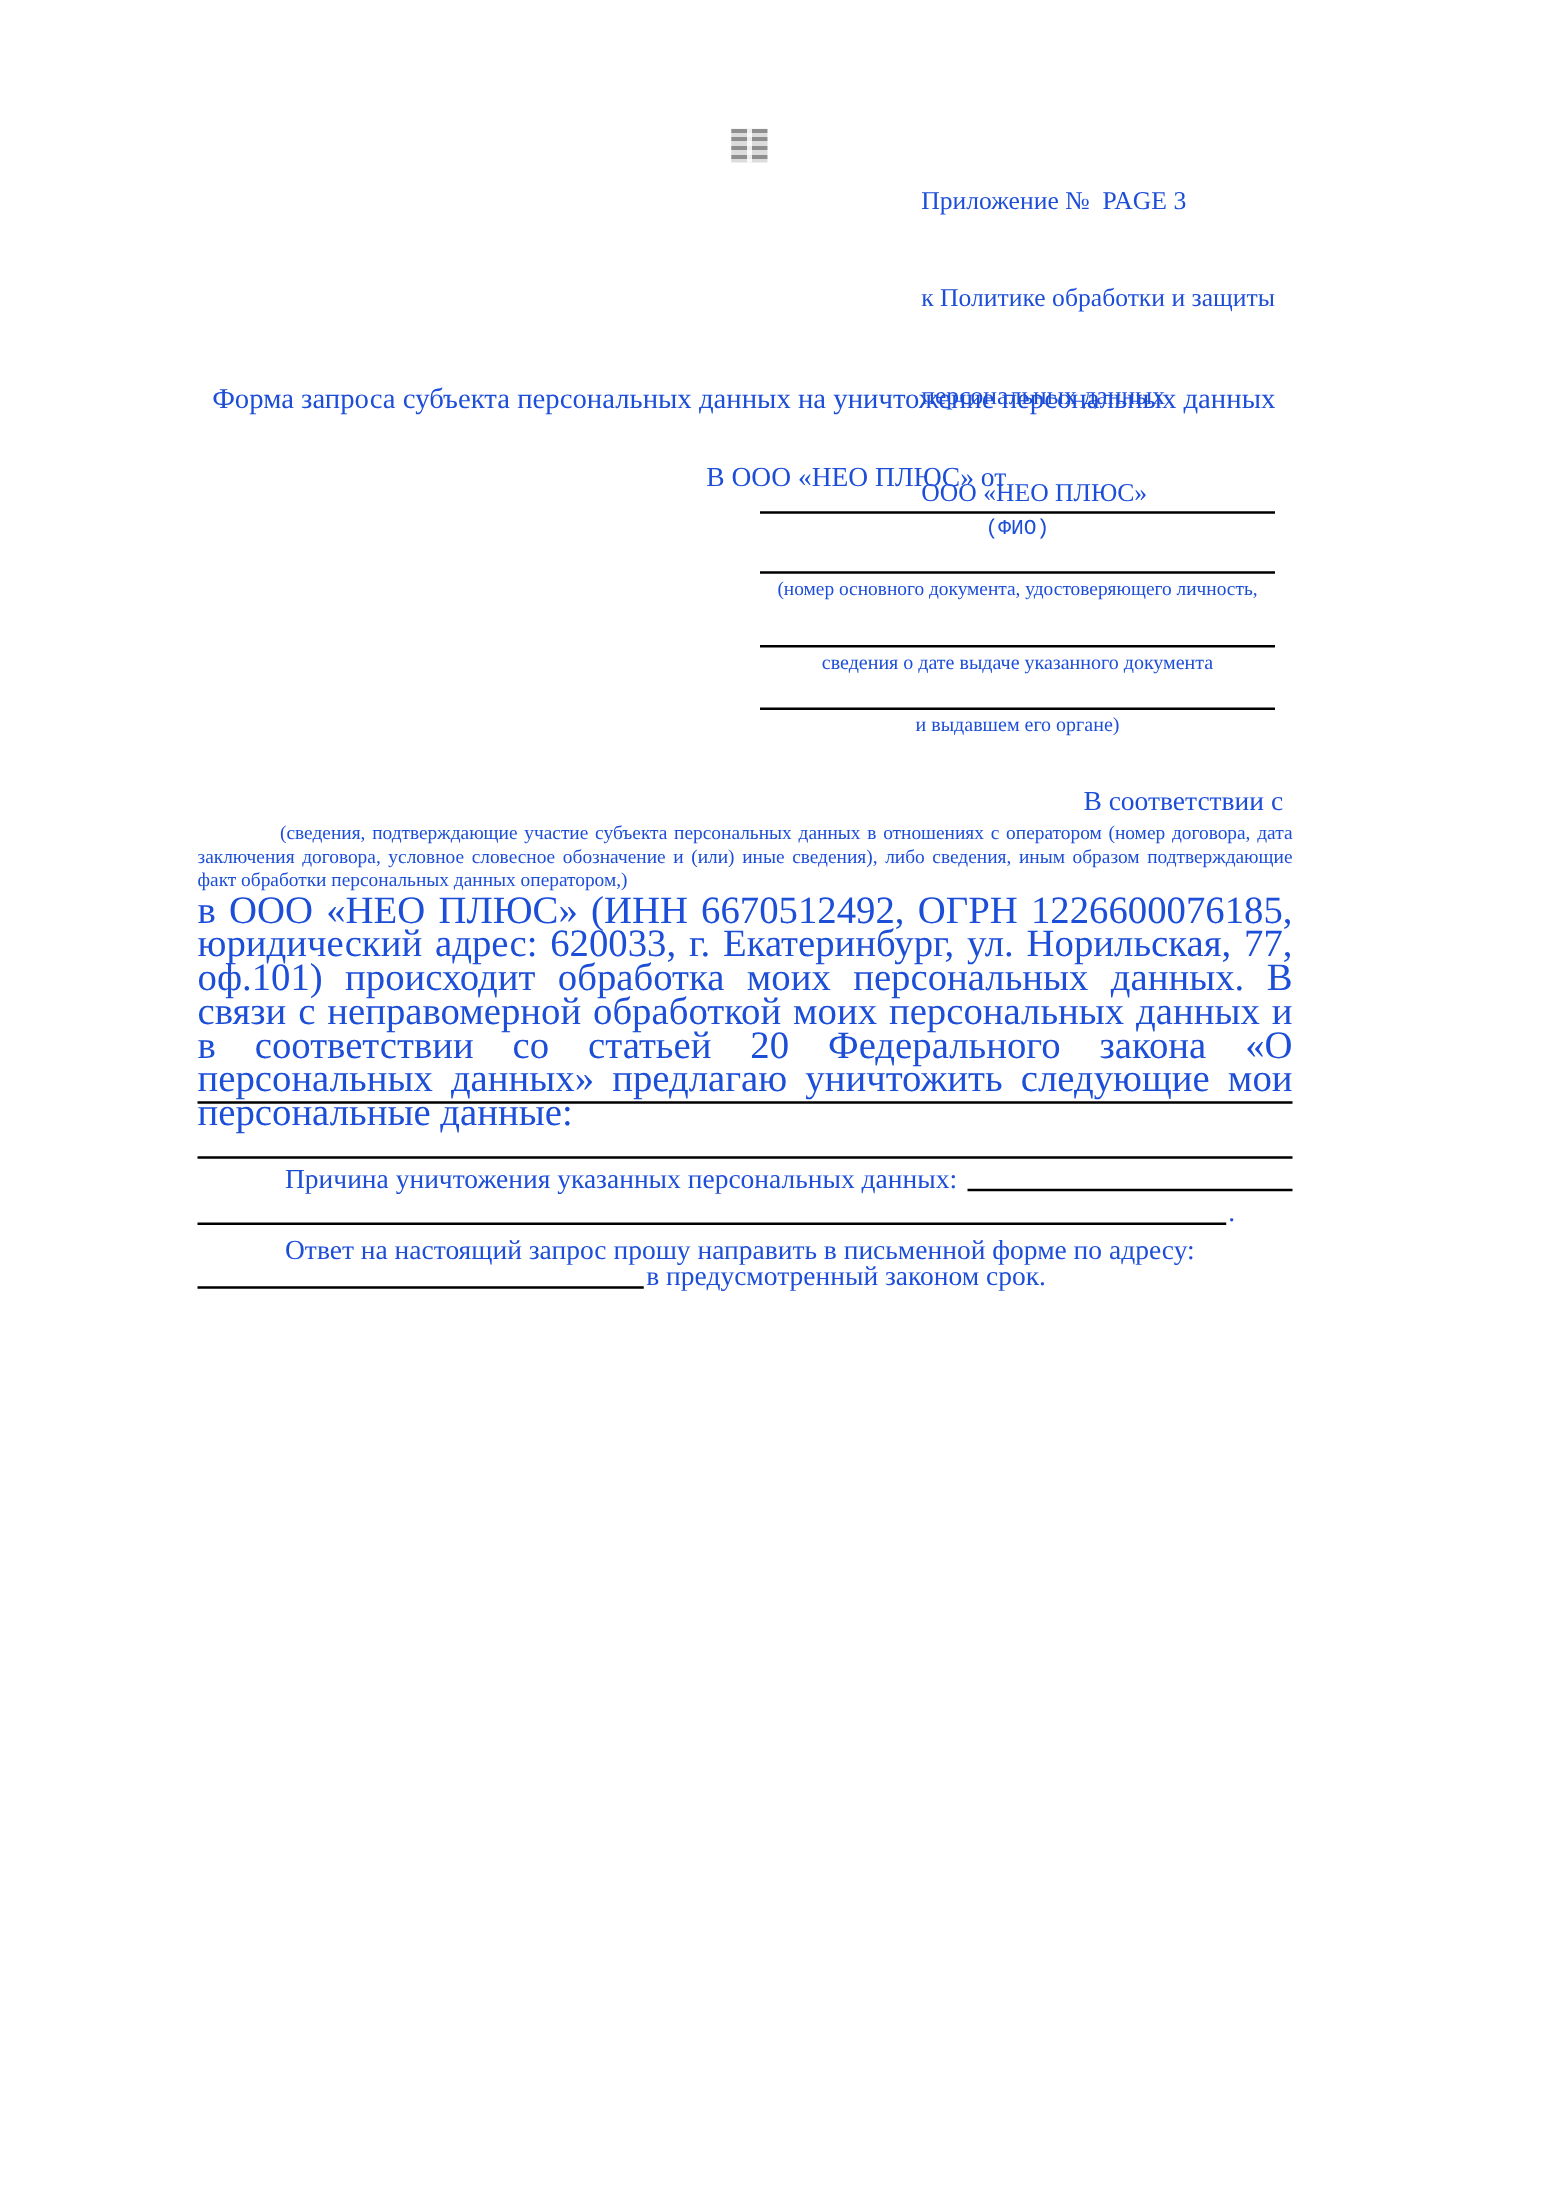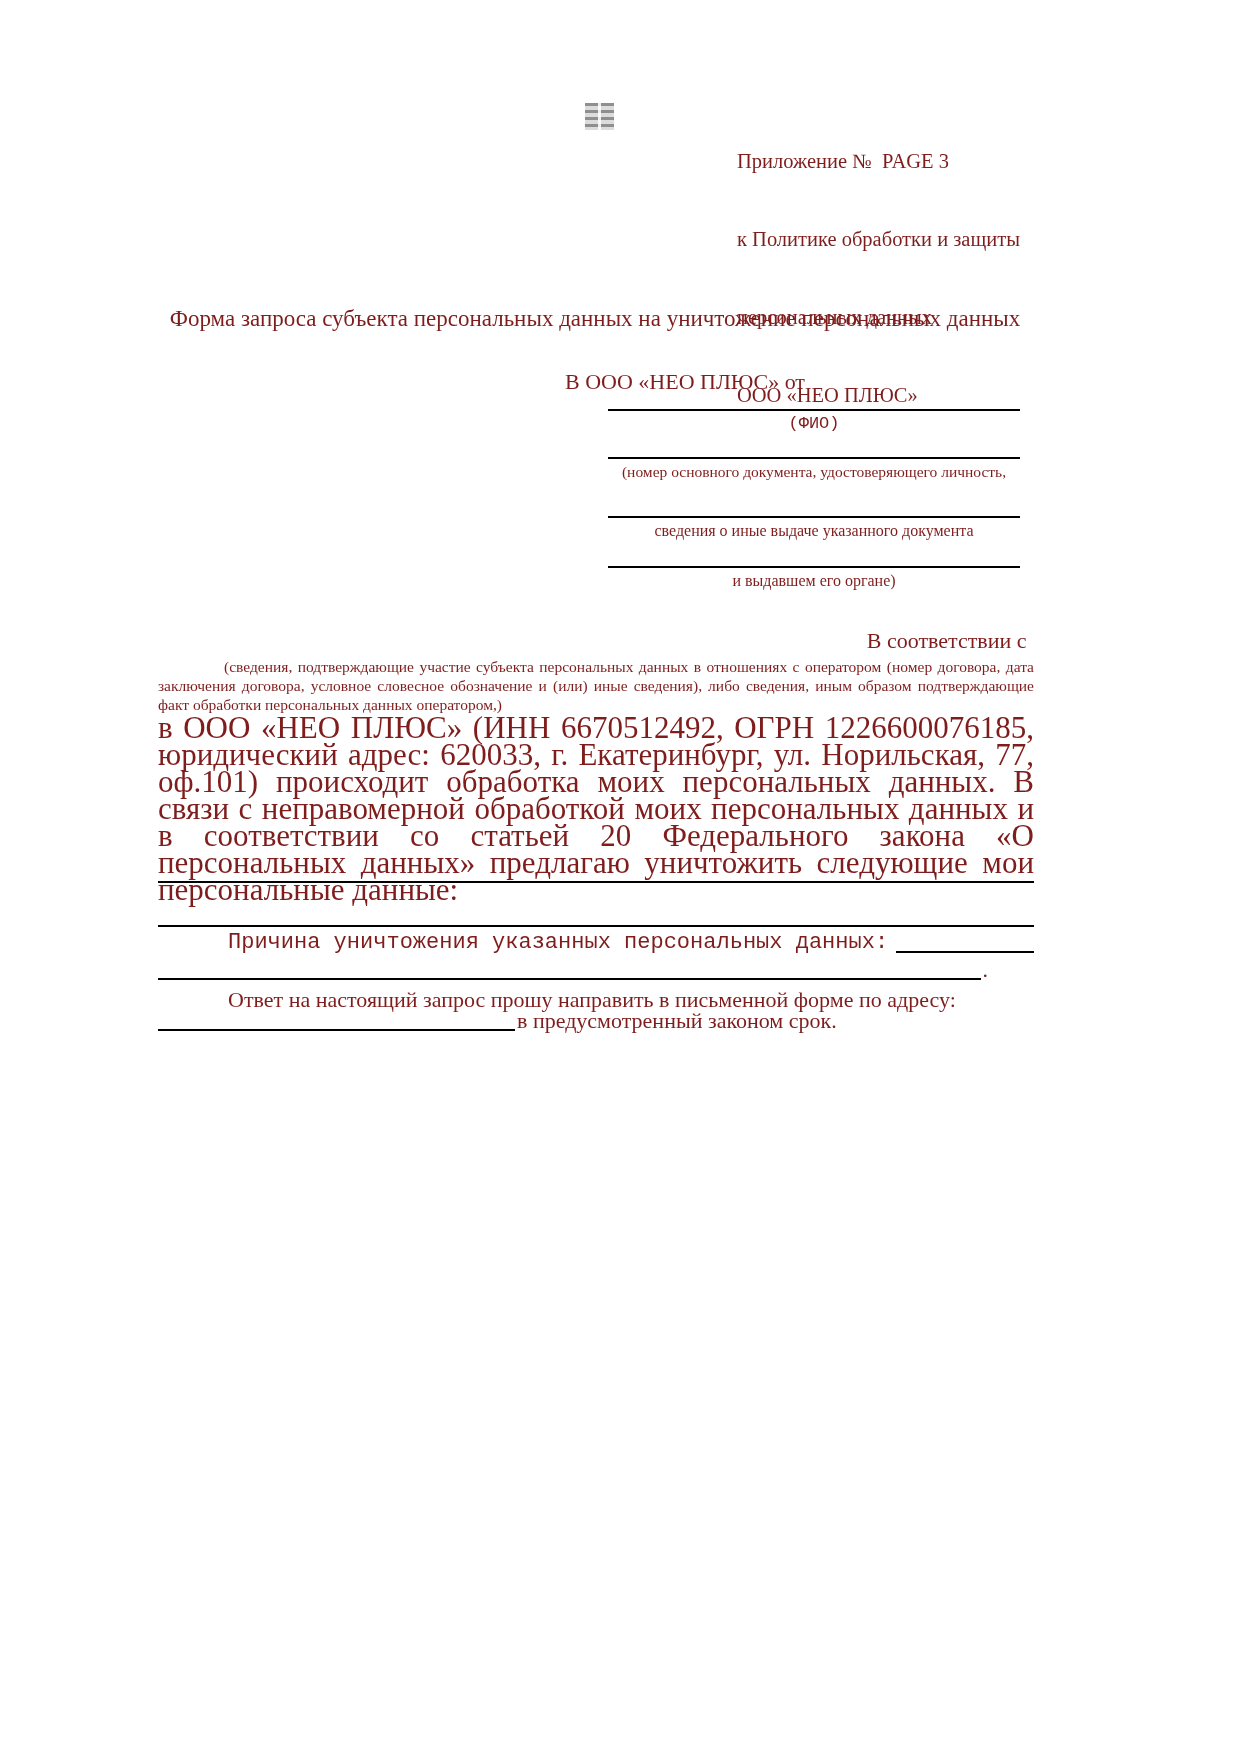--- a/index.html
+++ b/index.html
@@ -1,18 +1,18 @@
 <!DOCTYPE html>
 <html><head>
 <meta charset="utf-8">
 <style>
   html,body { margin:0; padding:0; background:#ffffff; }
   .page {
     position:relative; width:1242px; height:1755px; background:#ffffff;
-    font-family:"Liberation Serif","DejaVu Serif",serif; color:#7f1d1d; overflow:hidden;
+    font-family:"Liberation Serif","DejaVu Serif",serif; color:#1d4ed8; overflow:hidden;
   }
 
   
   .embed-icon {
     position:absolute; left:585px; top:103px; width:29px; height:27px;
     background-image:
       linear-gradient(90deg, rgba(255,255,255,0) 0 44%, rgba(255,255,255,.85) 44% 56%, rgba(255,255,255,0) 56% 100%),
       repeating-linear-gradient(180deg, #8f8f8f 0 3px, #dcdcdc 3px 7px);
   }
 
@@ -55,21 +55,21 @@
   }
 
   .rule { position:absolute; left:158px; width:876px; height:0; border-top:2.5px solid #000; }
   .rule.ra { top:881px; }
   .rule.rb { top:925px; }
 
   .flex-row { position:absolute; left:158px; display:flex; align-items:flex-end; font-size:22px; line-height:26px; }
   .flex-row .blank { border-bottom:2.5px solid #000; height:5px; margin-bottom:3px; }
 
   .reason-row { top:930px; width:876px; }
-  .reason-row .r-label { padding-left:70px;font-family:Liberation Mono, monospace; }
+  .reason-row .r-label { padding-left:70px; }
   .reason-row .blank { flex:1; margin-left:8px; }
 
   .period-row { top:957px; width:830px; }
   .period-row .blank { flex:1; }
   .period-row .terminator { padding-left:2px; }
 
   .response1 { position:absolute; left:158px; top:987px; width:876px; font-size:22px; line-height:26px; text-indent:70px; }
 
   .response2 { top:990px; width:876px;margin-top:18px; }
   .response2 .blank { width:357px; }
@@ -97,21 +97,21 @@
 
   <div class="recipient">В ООО «НЕО ПЛЮС» от</div>
 
   <div class="id-line l1"></div>
   <div class="id-cap c1">(ФИО)</div>
 
   <div class="id-line l2"></div>
   <div class="id-cap c2">(номер основного документа, удостоверяющего личность,</div>
 
   <div class="id-line l3"></div>
-  <div class="id-cap c3">сведения о иные выдаче указанного документа</div>
+  <div class="id-cap c3">сведения о дате выдаче указанного документа</div>
 
   <div class="id-line l4"></div>
   <div class="id-cap c4">и выдавшем его органе)</div>
 
   <div class="accordance">
     <span class="acc-label">В соответствии с </span>
     <span class="blank"></span>
   </div>
 
   <div class="fine-print">(сведения, подтверждающие участие субъекта персональных данных в отношениях с оператором (номер договора, дата заключения договора, условное словесное обозначение и (или) иные сведения), либо сведения, иным образом подтверждающие факт обработки персональных данных оператором,)</div>

